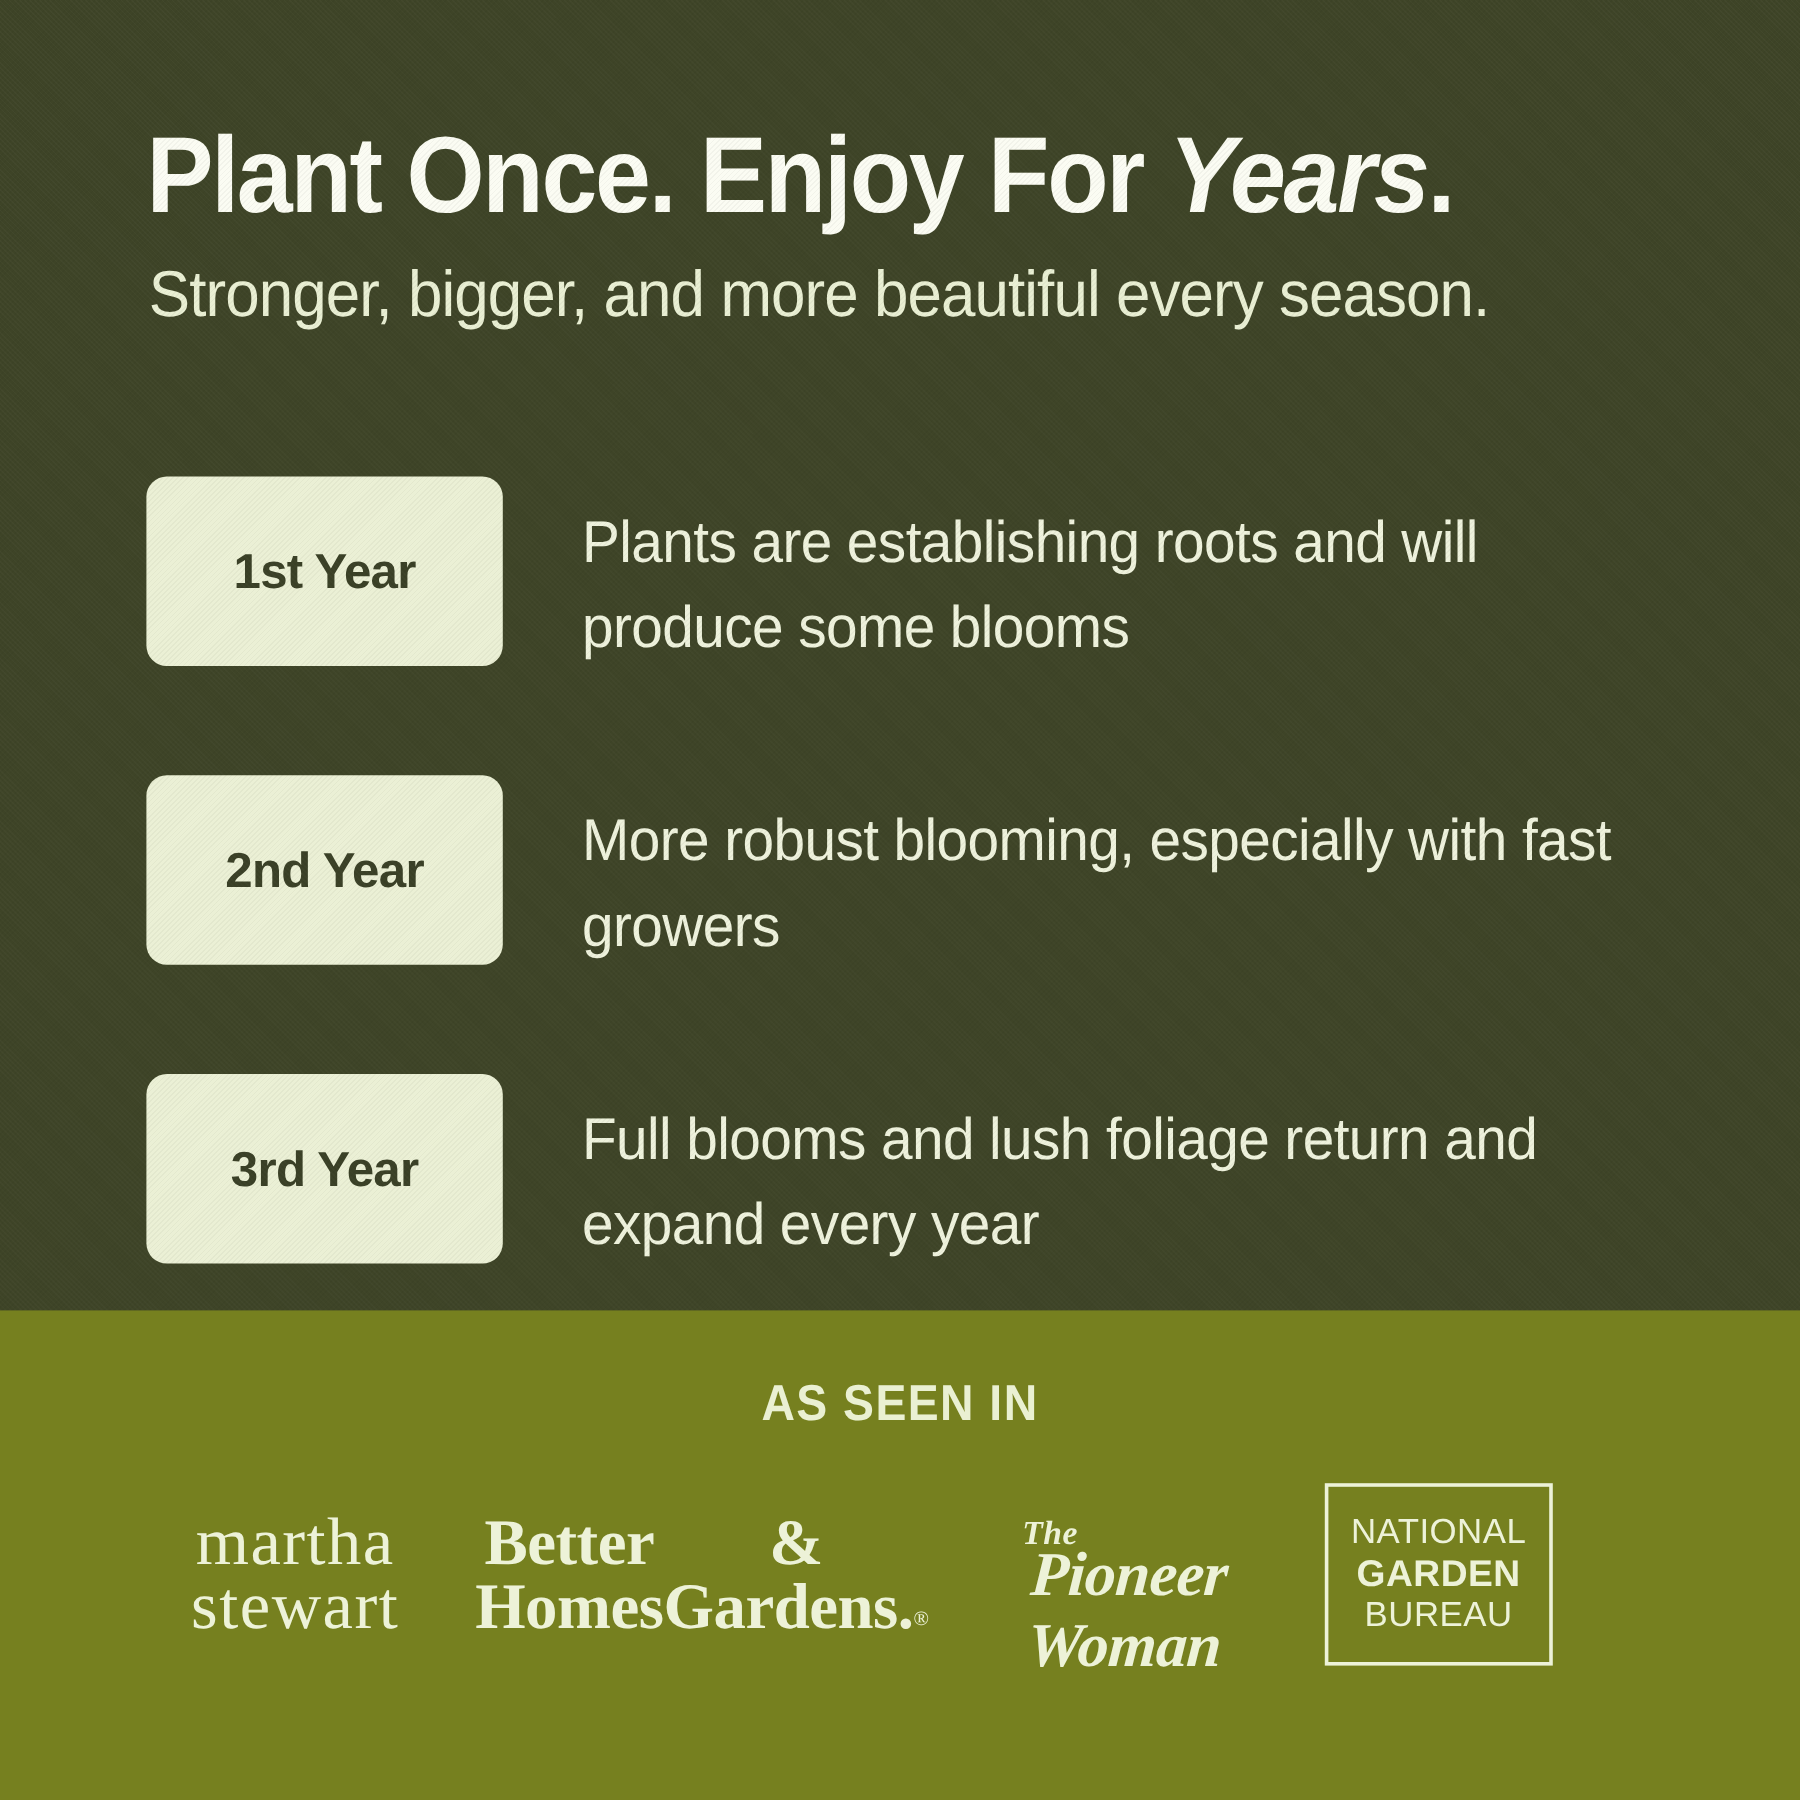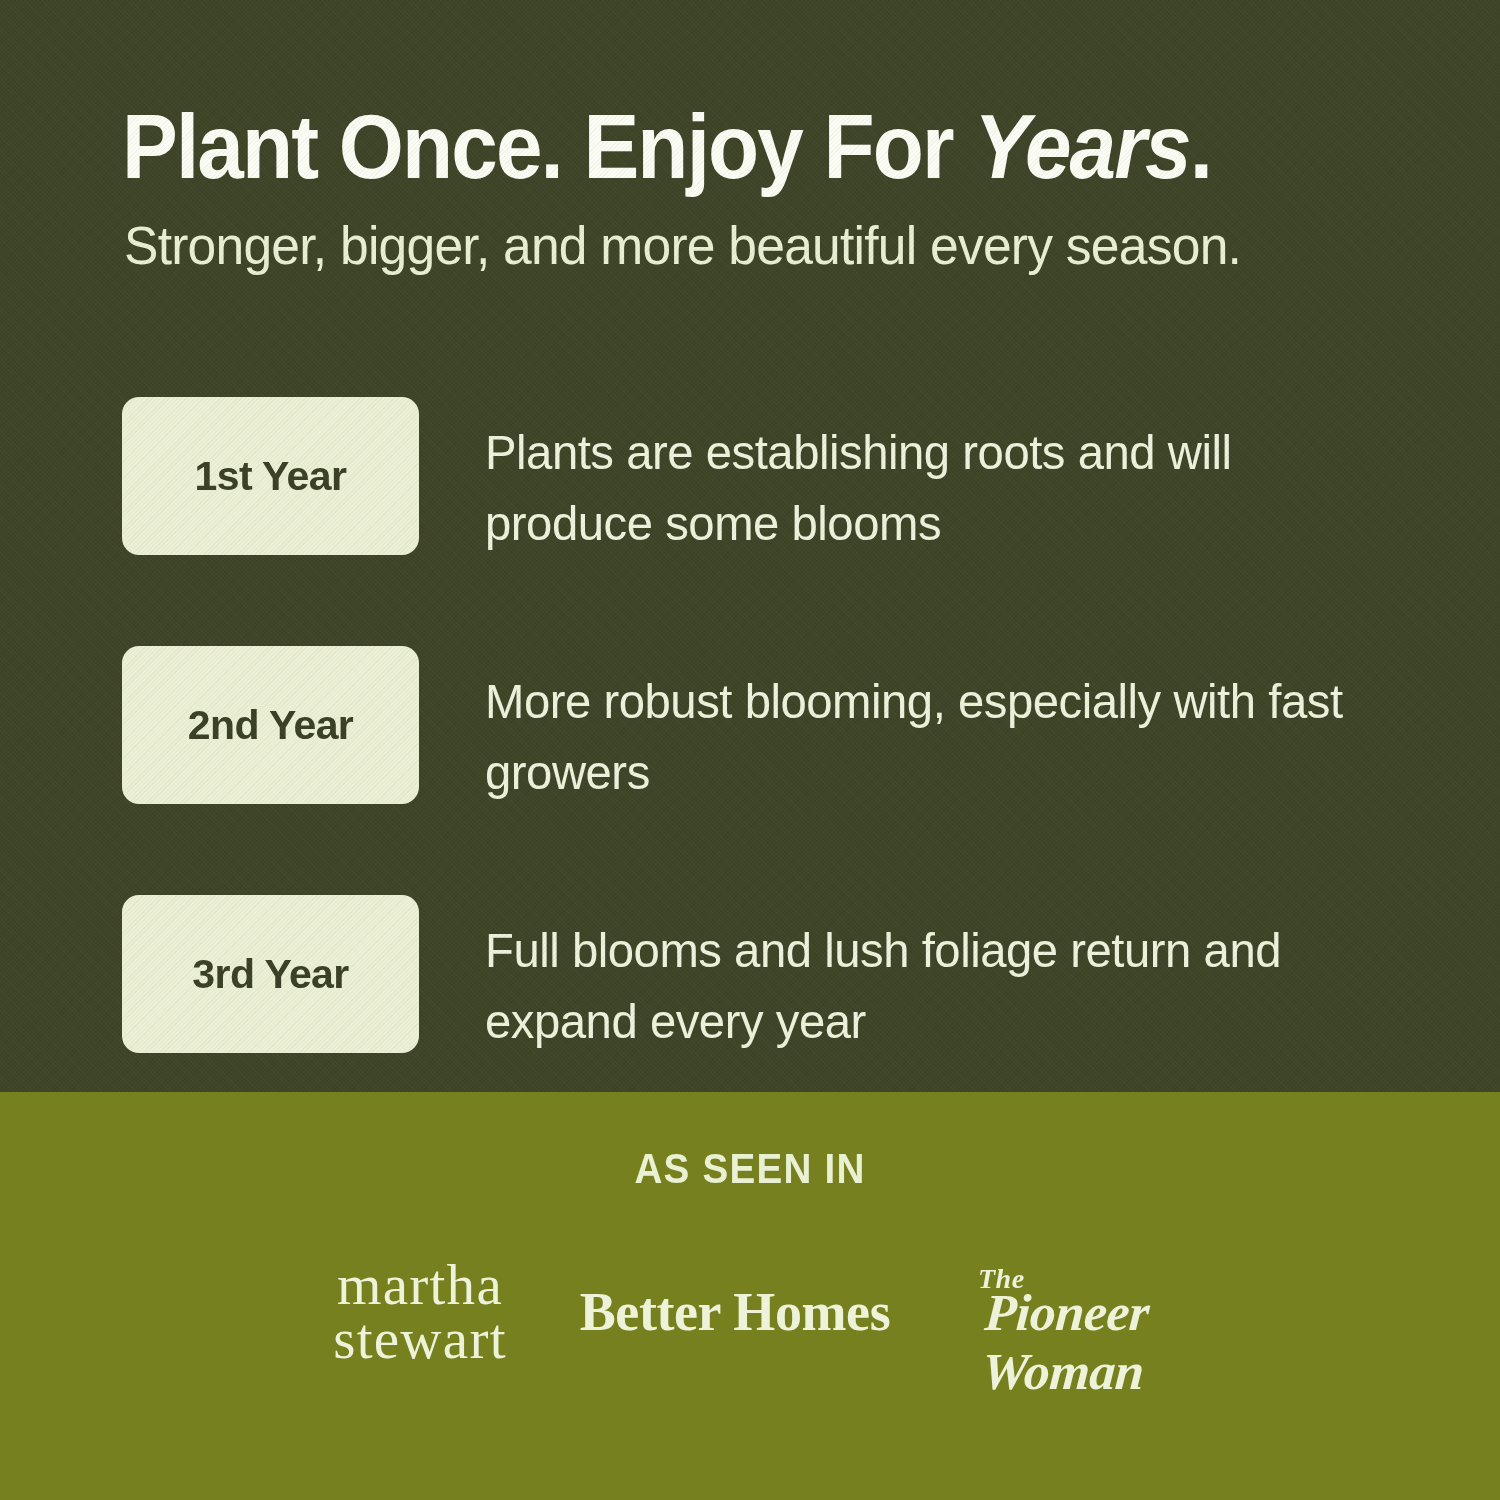--- a/index.html
+++ b/index.html
@@ -149,21 +149,21 @@
   }
 
   .logos {
     position: absolute;
     top: 130px;
     left: 96px;
     right: 96px;
     height: 180px;
     display: flex;
     align-items: center;
-    justify-content: center;
+    justify-content: flex-start;
   }
 
   .logo {
     color: #edf2d8;
     display: flex;
     align-items: center;
     justify-content: center;
     text-align: center;
   }
 
@@ -283,24 +283,30 @@
 
     <div class="logos">
 
       <div class="logo logo-martha">
         <span>martha</span>
         <span>stewart</span>
       </div>
 
       <div class="logo logo-bhg">
         <span class="l1">Better Homes</span>
+        <span class="l2"><span>&amp; Gardens.</span><sup>®</sup></span>
       </div>
 
       <div class="logo logo-pioneer">
         <span class="the">The</span>
         <span class="pw">Pioneer Woman</span>
       </div>
 
+      <div class="logo logo-ngb">
+        <span class="n1">NATIONAL</span>
+        <span class="n2">GARDEN</span>
+        <span class="n3">BUREAU</span>
+      </div>
 
     </div>
   </div>
 
 </div>
 
 </body></html>

